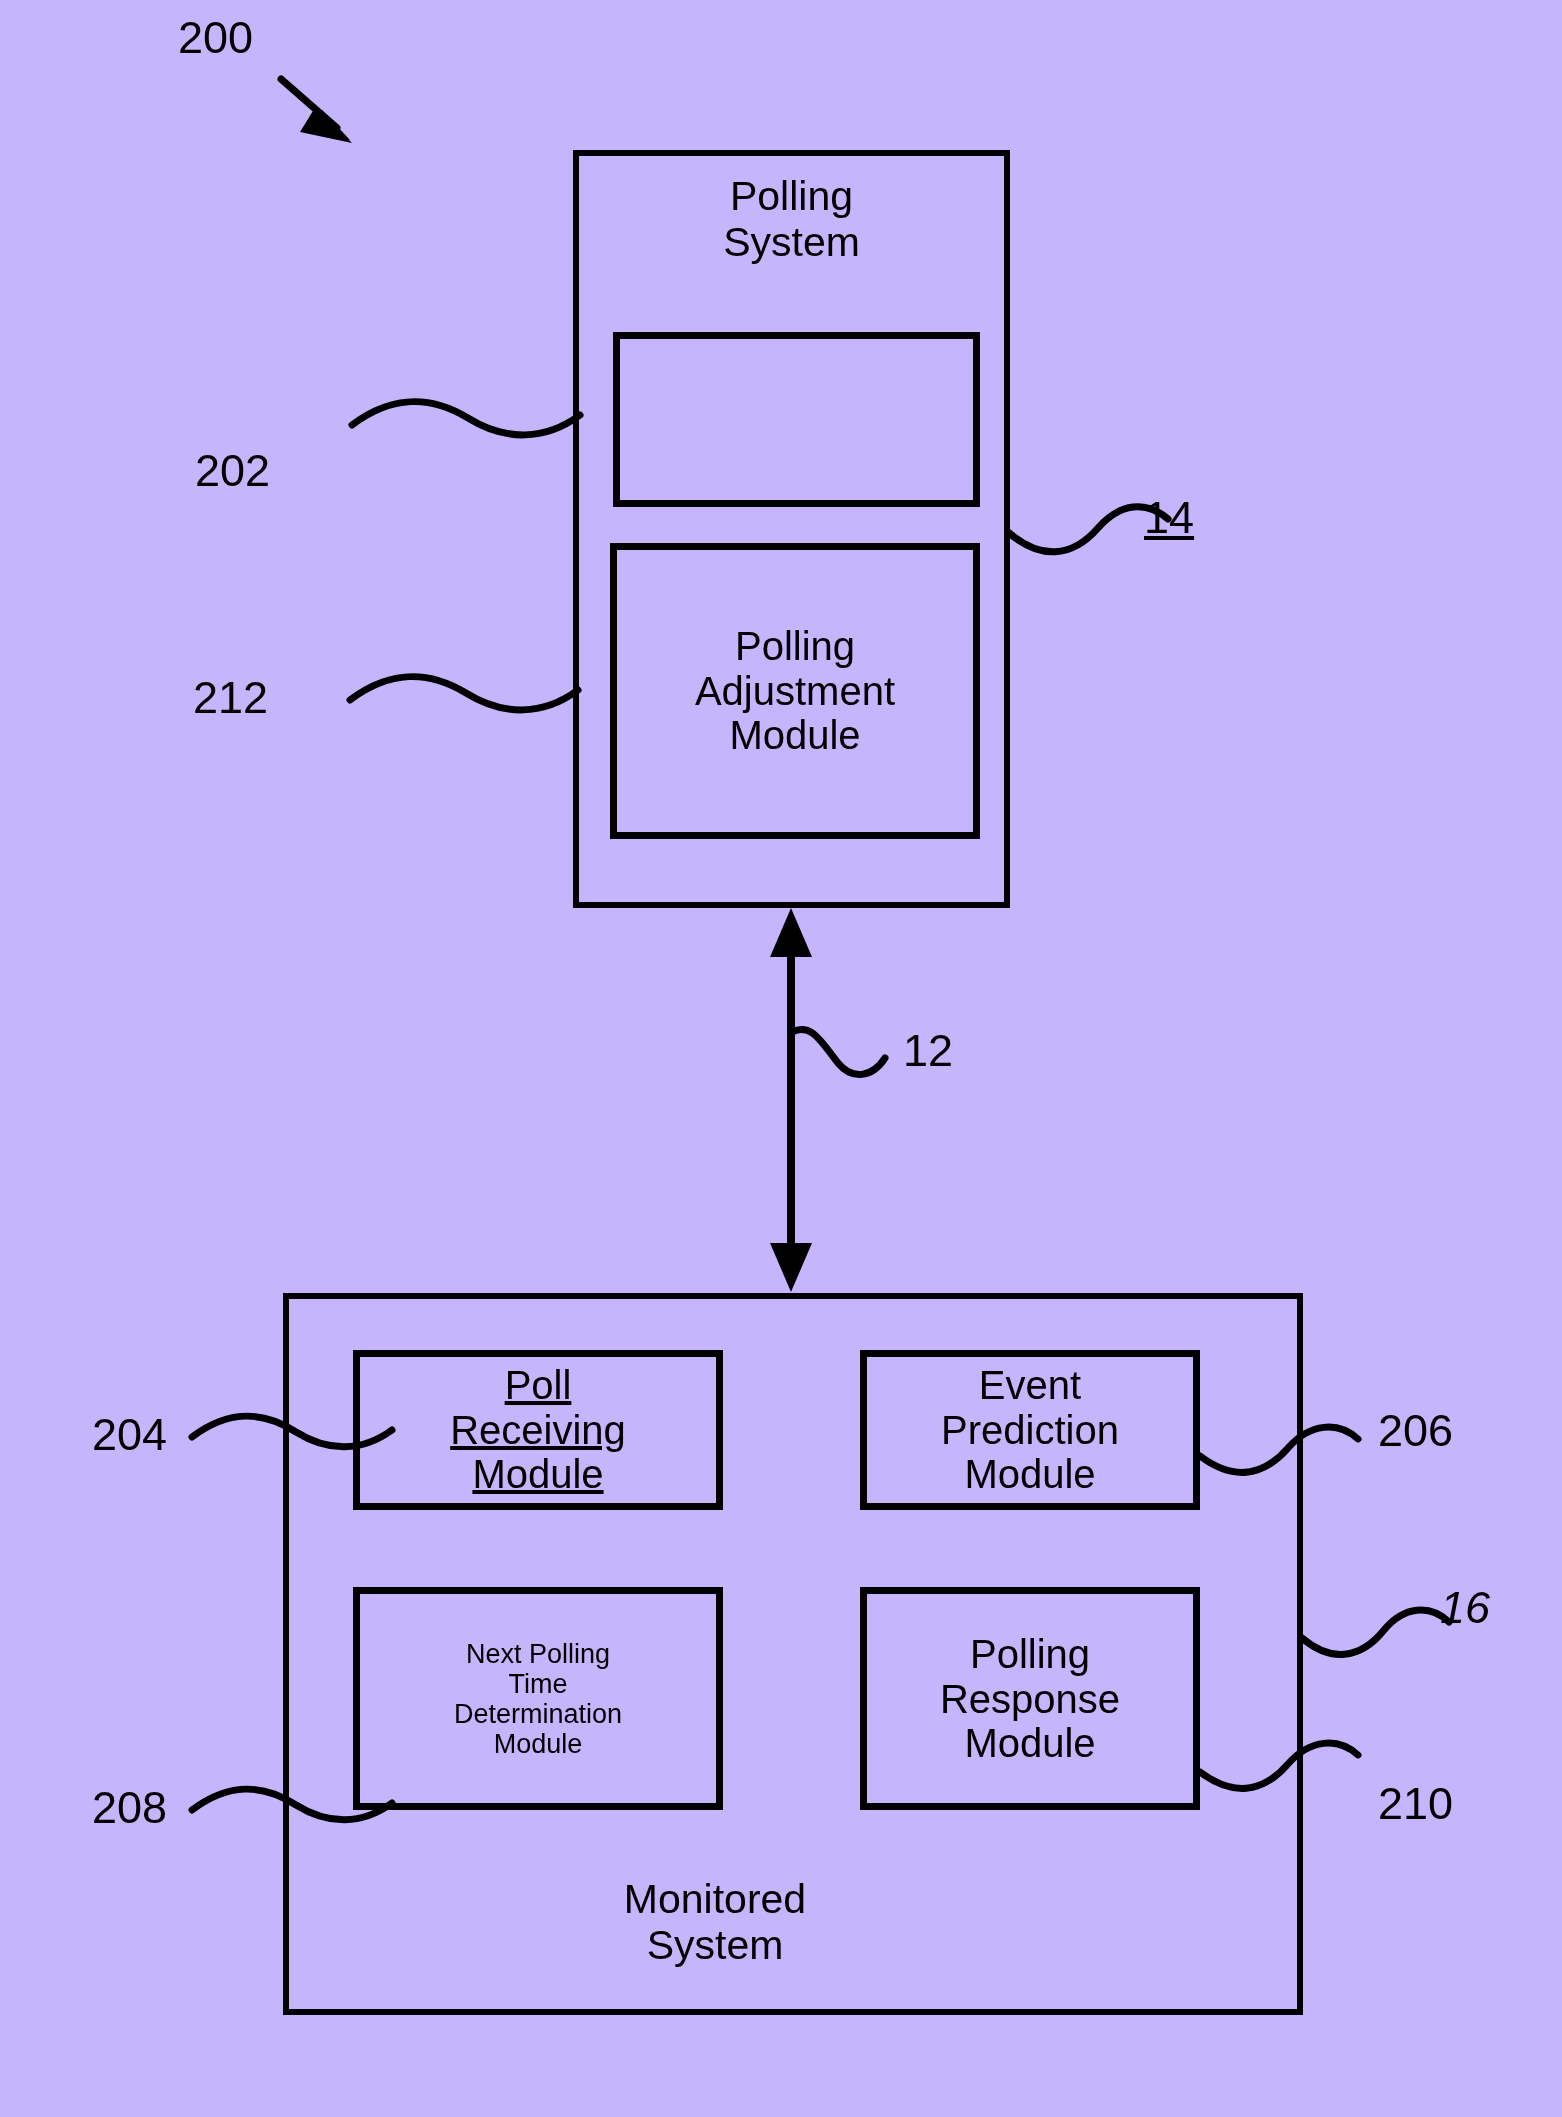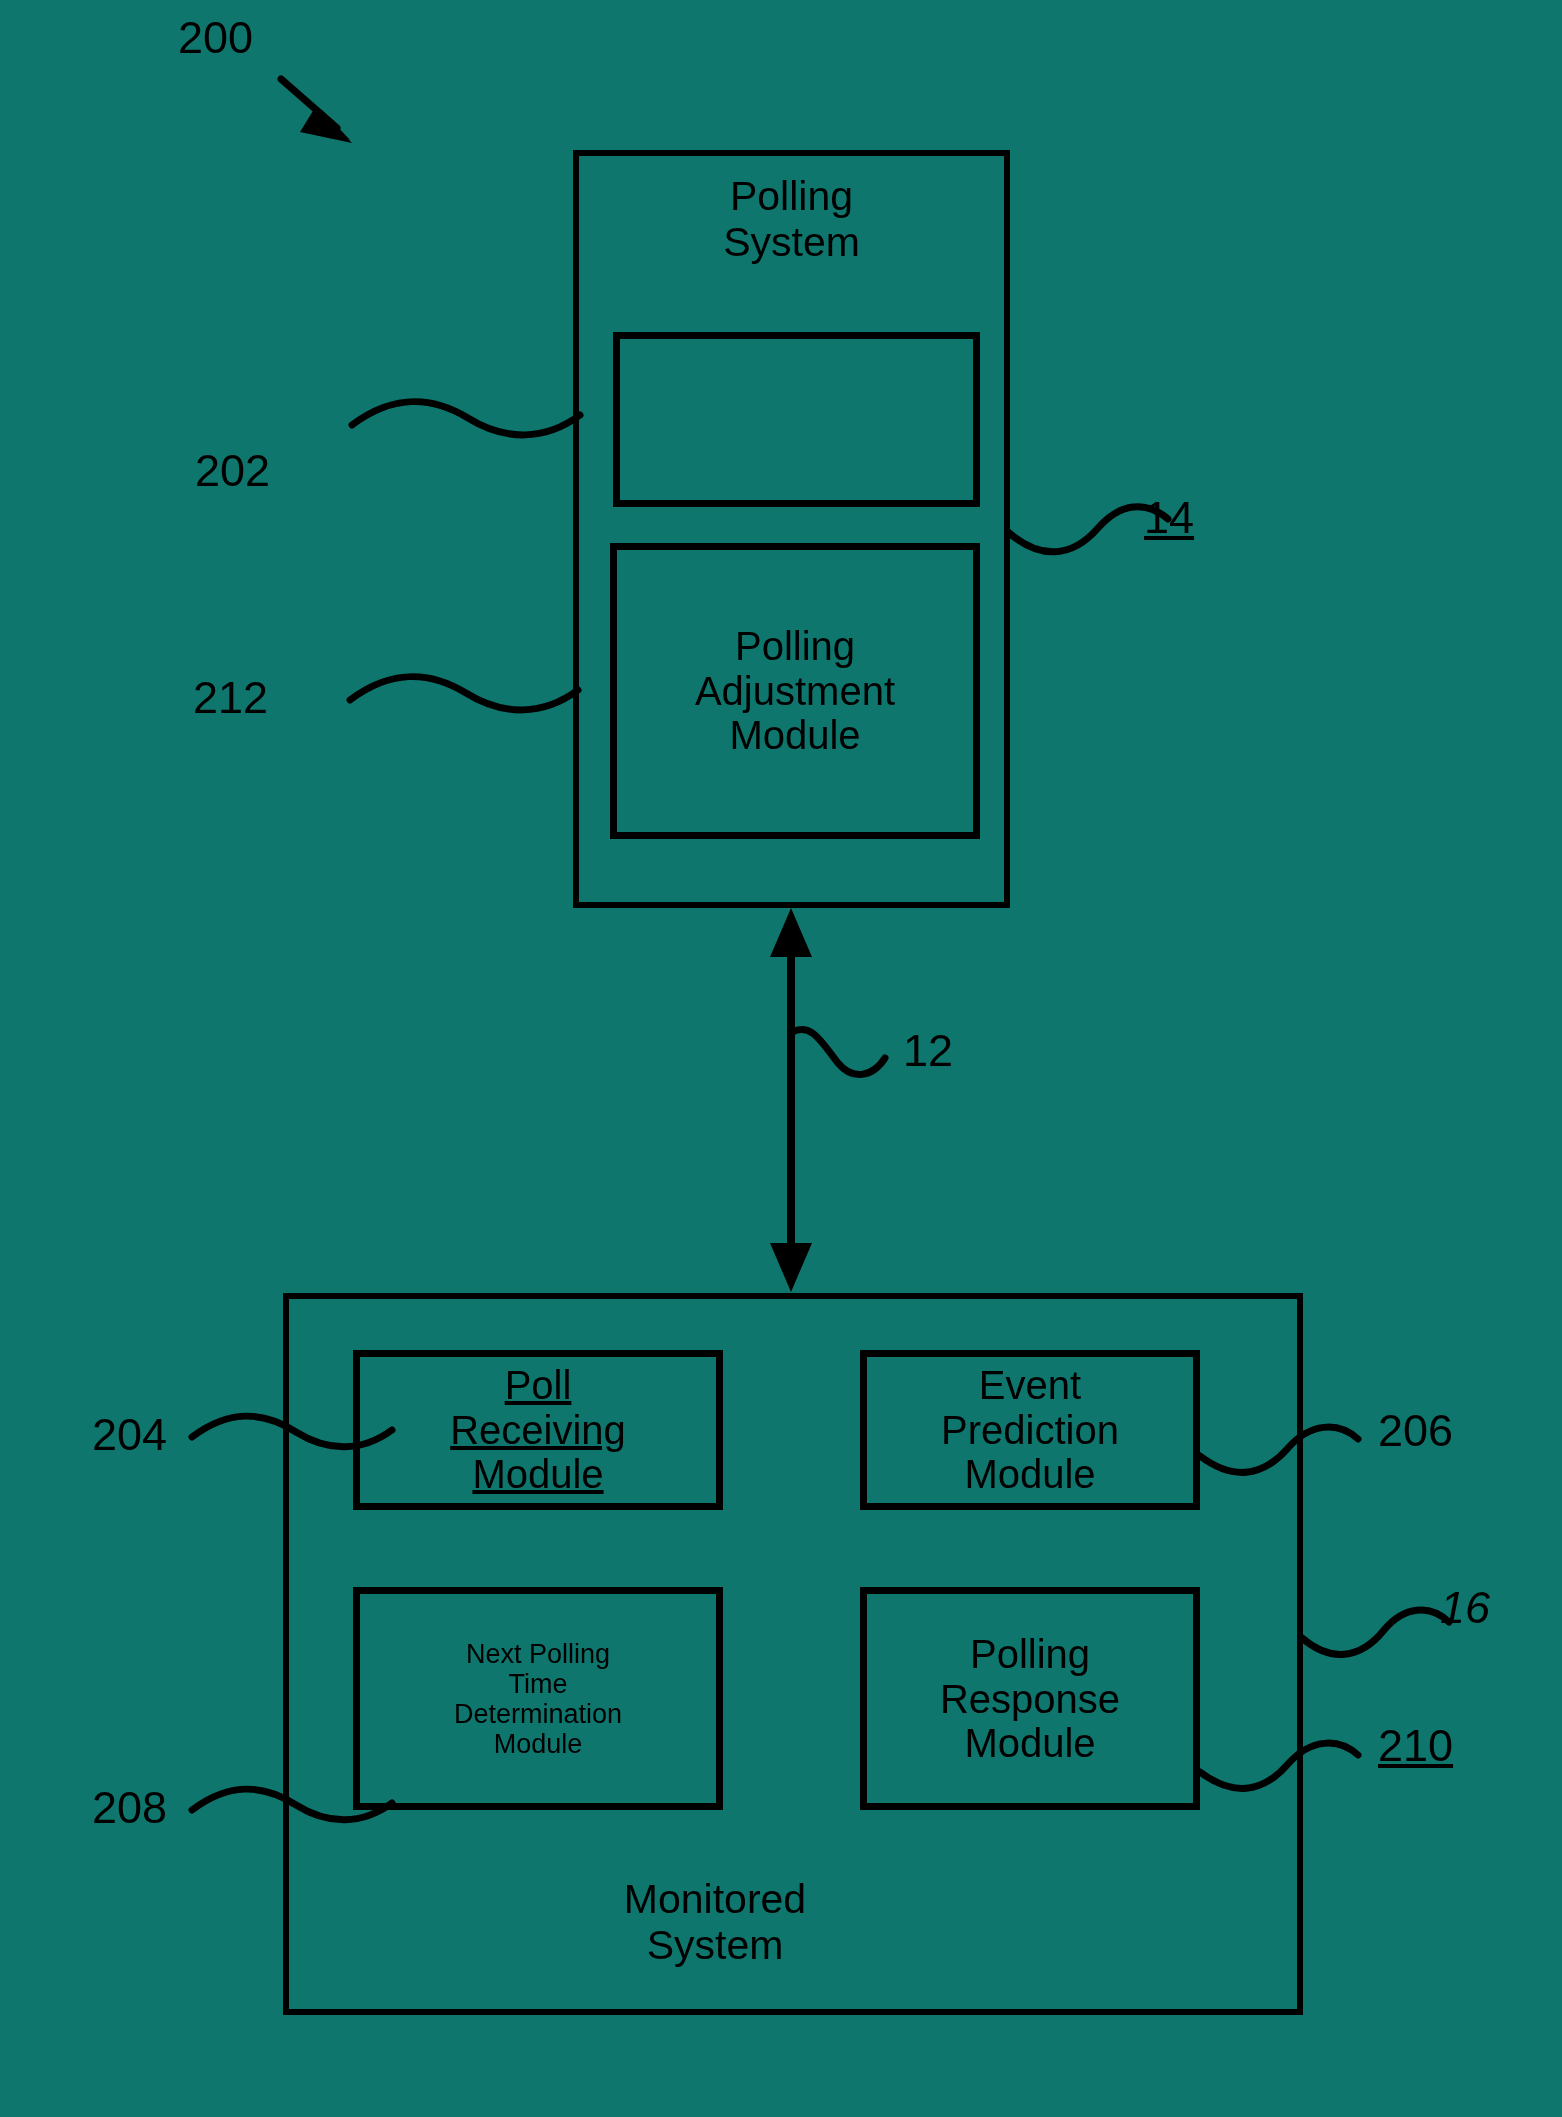--- a/index.html
+++ b/index.html
@@ -9,21 +9,21 @@
     background: #ffffff;
   }
   body {
     font-family: "Liberation Sans", sans-serif;
     color: #000000;
   }
   #figure-root {
     position: relative;
     width: 1562px;
     height: 2117px;
-    background: #0f766e;
+    background: #c4b5fd;
     overflow: hidden;
   }
   
   #line-layer {
     position: absolute;
     left: 0;
     top: 0;
     width: 1562px;
     height: 2117px;
     pointer-events: none;
@@ -150,15 +150,15 @@
   <div class="txt module-txt-wide" style="left:348px; top:1585px; width:380px; height:228px;">Next Polling
 Time
 Determination
 Module</div>
   <div class="ref-num" style="left:92px; top:1785px;">208</div>
 
   <div class="box box-inner" style="left:860px; top:1587px; width:340px; height:223px;"></div>
   <div class="txt module-txt" style="left:860px; top:1585px; width:340px; height:228px;">Polling
 Response
 Module</div>
-  <div class="ref-num" style="left:1378px; top:1723px;text-decoration:underline;">210</div>
+  <div class="ref-num" style="left:1378px; top:1781px;">210</div>
 
 </div>
 
 </body></html>

